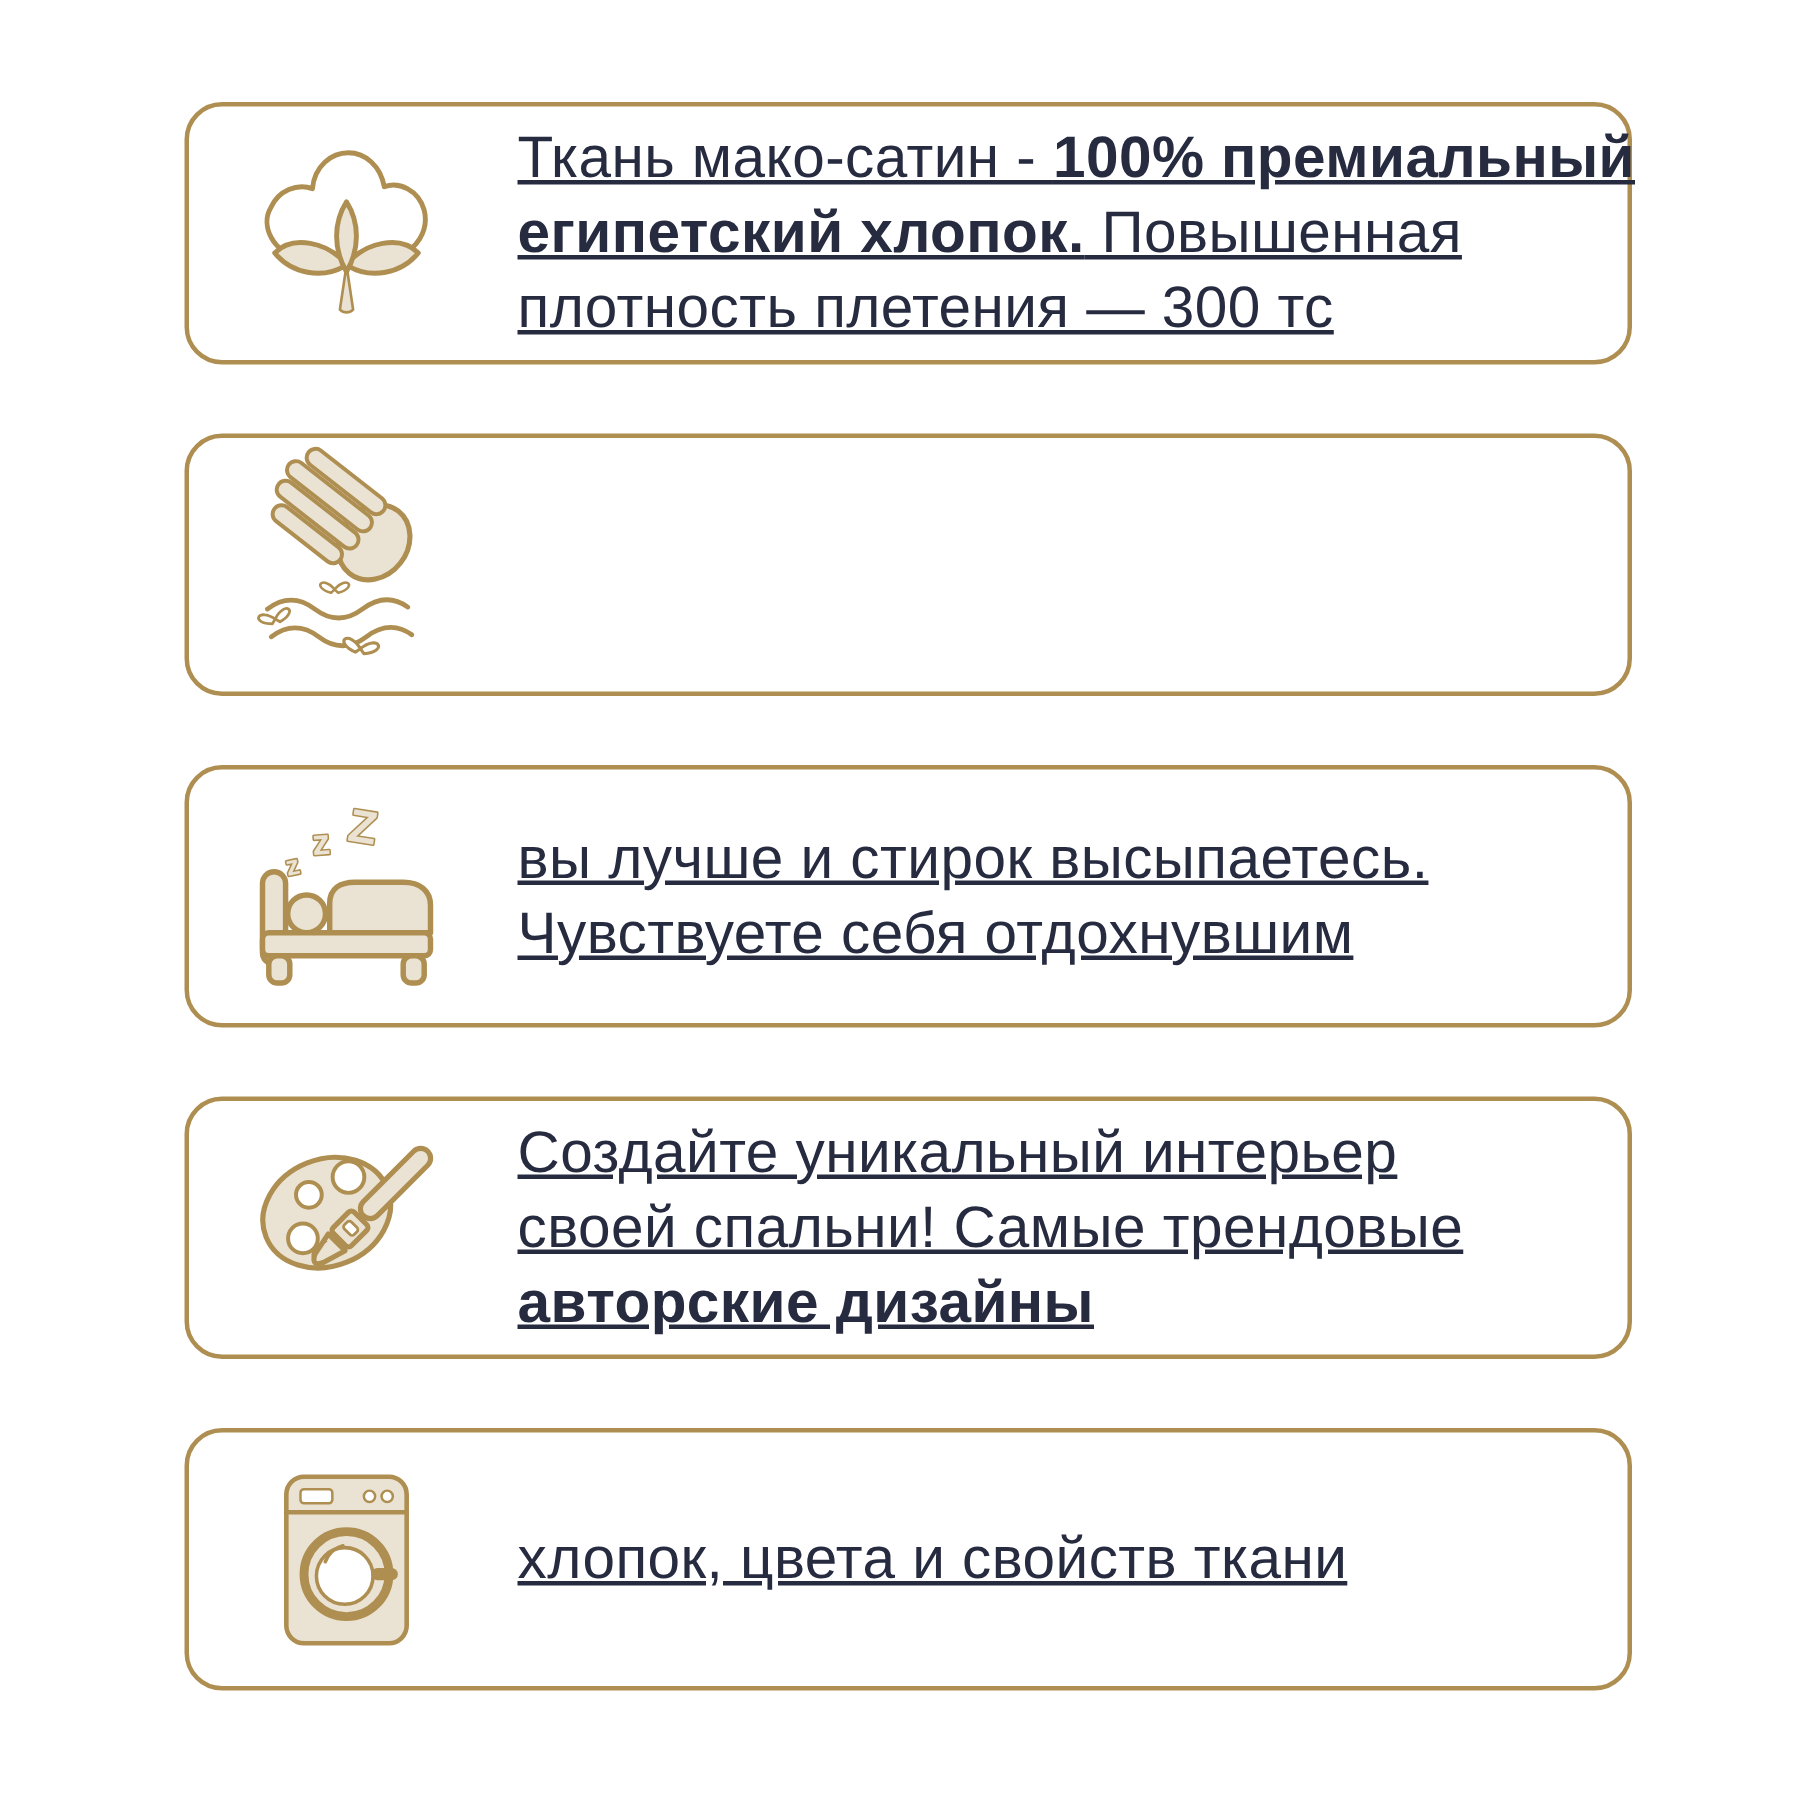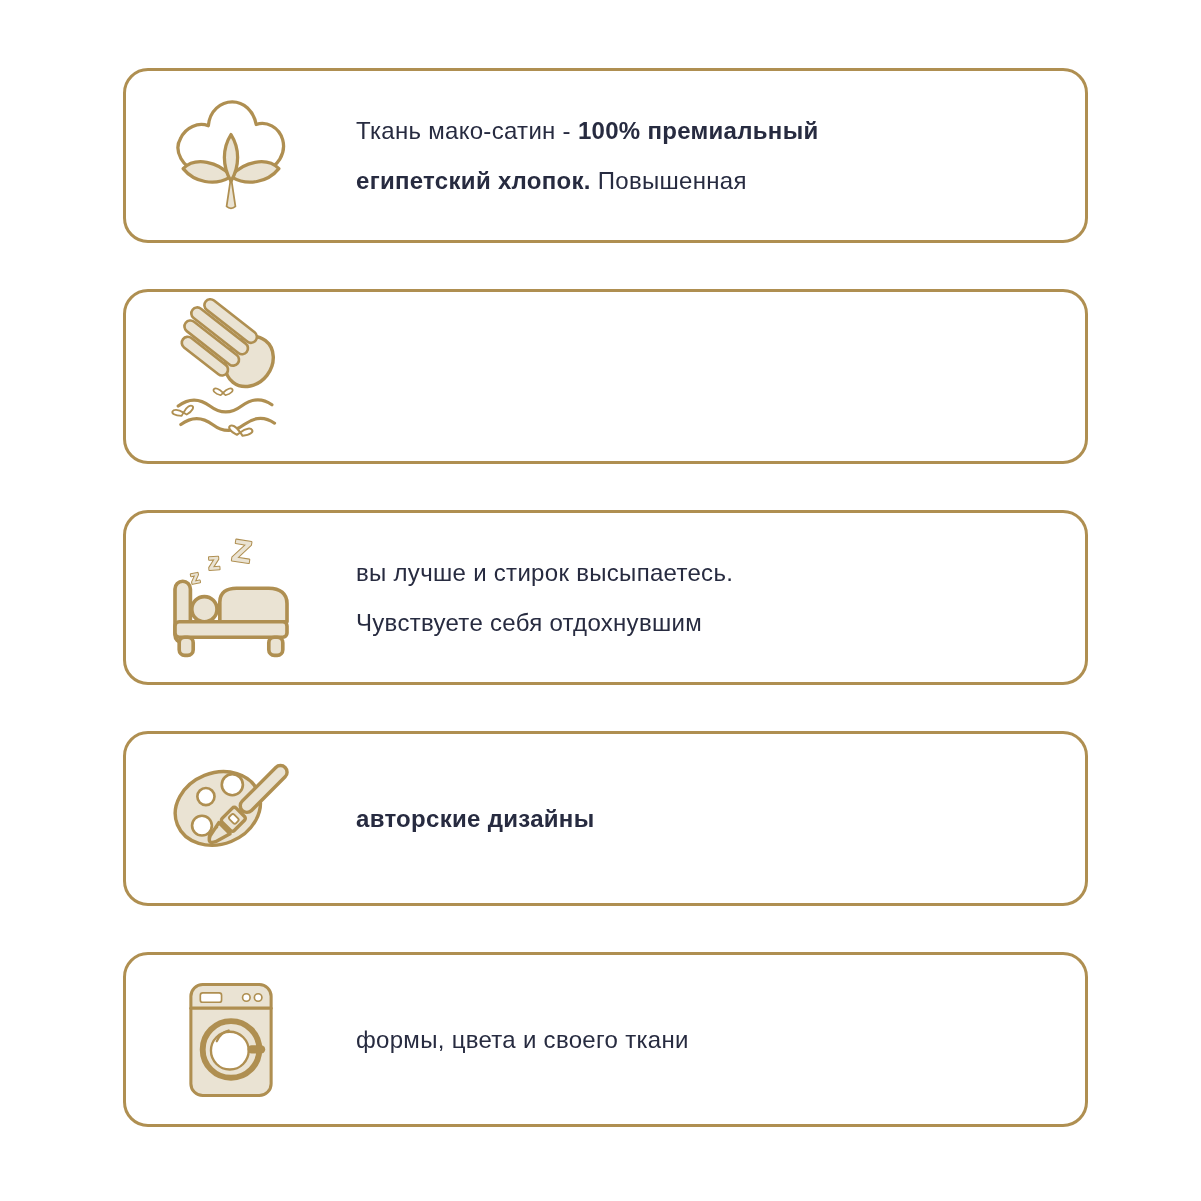--- a/index.html
+++ b/index.html
@@ -26,24 +26,25 @@
     border:3px solid var(--gold);
     border-radius:25px;
     display:flex;align-items:center;
     padding-left:20px;
   }
   .icon-box{
     flex:0 0 170px;
     display:flex;align-items:center;justify-content:center;
   }
   .txt{
-    margin-left:40px;
+    margin-left:29px;
     color:var(--navy);
-    font-size:24px;line-height:50px;letter-spacing:.3px;
+    font-size:39px;line-height:50px;letter-spacing:.3px;
     font-weight:400;
+    text-decoration:underline;
   }
   .txt .tl{white-space:nowrap;}
   .txt .b{font-weight:700;}
 
   
   svg.ic{overflow:visible;display:block;}
   svg.ic *{
     stroke:var(--gold);stroke-width:2.6;
     stroke-linecap:round;stroke-linejoin:round;
     fill:none;
@@ -74,20 +75,21 @@
         <path class="fw" d="M24,62 C12,60 4,46 10,36 C14,27 24,23 32,26 C33,14 42,7 51,7 C60,7 68,14 70,25 C78,22 88,27 91,37 C94,48 87,59 76,62"></path>
         <path class="fb" d="M49,67 C37,74 21,71 12,60 C22,50 40,55 49,65 Z"></path>
         <path class="fb" d="M51,67 C63,74 79,71 88,60 C78,50 60,55 51,65 Z"></path>
         <path class="fb" d="M50,33 C57,44 57,58 50,70 C43,58 43,44 50,33 Z"></path>
         <path class="fb thin" d="M49.5,70 L46.5,90 C48.5,92 51.5,92 53.5,90 L50.5,70 Z"></path>
       </svg>
     </div>
     <div class="txt">
         <div class="tl"><span>Ткань мако-сатин  - </span><span class="b">100% премиальный</span></div>
         <div class="tl"><span class="b">египетский хлопок.</span><span> Повышенная</span></div>
+        <div class="tl"><span>плотность плетения — 300 тс</span></div>
       </div>
   </div>
 
   <div class="card">
     <div class="icon-box">
       <svg class="ic" width="132" height="132" viewBox="0 0 100 100">
         <g transform="rotate(38 50 30)">
           <ellipse class="fb" cx="66" cy="28" rx="17" ry="20"></ellipse>
           <rect class="fb w2" x="12" y="8" width="48" height="9" rx="4.5"></rect>
           <rect class="fb w2" x="8" y="19" width="52" height="9" rx="4.5"></rect>
@@ -133,36 +135,38 @@
         <g transform="rotate(45 50 52)">
           <rect class="fb" x="45" y="-6" width="10" height="46" rx="5"></rect>
           <rect class="fb" x="43.5" y="42" width="13" height="15" rx="2"></rect>
           <rect class="fw thin" x="46.5" y="46.5" width="7" height="5" rx="1.5"></rect>
           <path class="fb" d="M44,59 L56,59 L52.5,71 C50,76 48,74 46.5,71 Z"></path>
           <path class="fg" d="M45.5,62 C43,68 43.5,73 48.5,74 C45.5,70 45.5,66 46.5,62 Z"></path>
         </g>
       </svg>
     </div>
     <div class="txt">
+        <div class="tl"><span>Создайте уникальный интерьер</span></div>
+        <div class="tl"><span>своей спальни! Самые трендовые</span></div>
         <div class="tl"><span class="b">авторские дизайны</span></div>
       </div>
   </div>
 
   <div class="card">
     <div class="icon-box">
       <svg class="ic" width="118" height="130" viewBox="0 0 100 110">
         <rect class="fb" x="16" y="8" width="68" height="94" rx="10"></rect>
         <line x1="16" y1="28" x2="84" y2="28"></line>
         <rect class="fw thin" x="24" y="15" width="18" height="8" rx="2"></rect>
         <circle class="fw thin" cx="63" cy="19" r="3.2"></circle>
         <circle class="fw thin" cx="73" cy="19" r="3.2"></circle>
         <circle class="fb w5" cx="50" cy="63" r="24"></circle>
         <circle class="fw w2" cx="49" cy="64" r="16"></circle>
         <path class="w2" d="M38,56 C40,51 44,48 48,47"></path>
         <rect class="fg" x="64" y="59.5" width="15" height="7" rx="3.5"></rect>
       </svg>
     </div>
     <div class="txt">
-        <div class="tl"><span>формы, цвета и своего ткани</span></div>
+        <div class="tl"><span>хлопок, цвета и свойств ткани</span></div>
       </div>
   </div>
 
 </div>
 
 </body></html>

